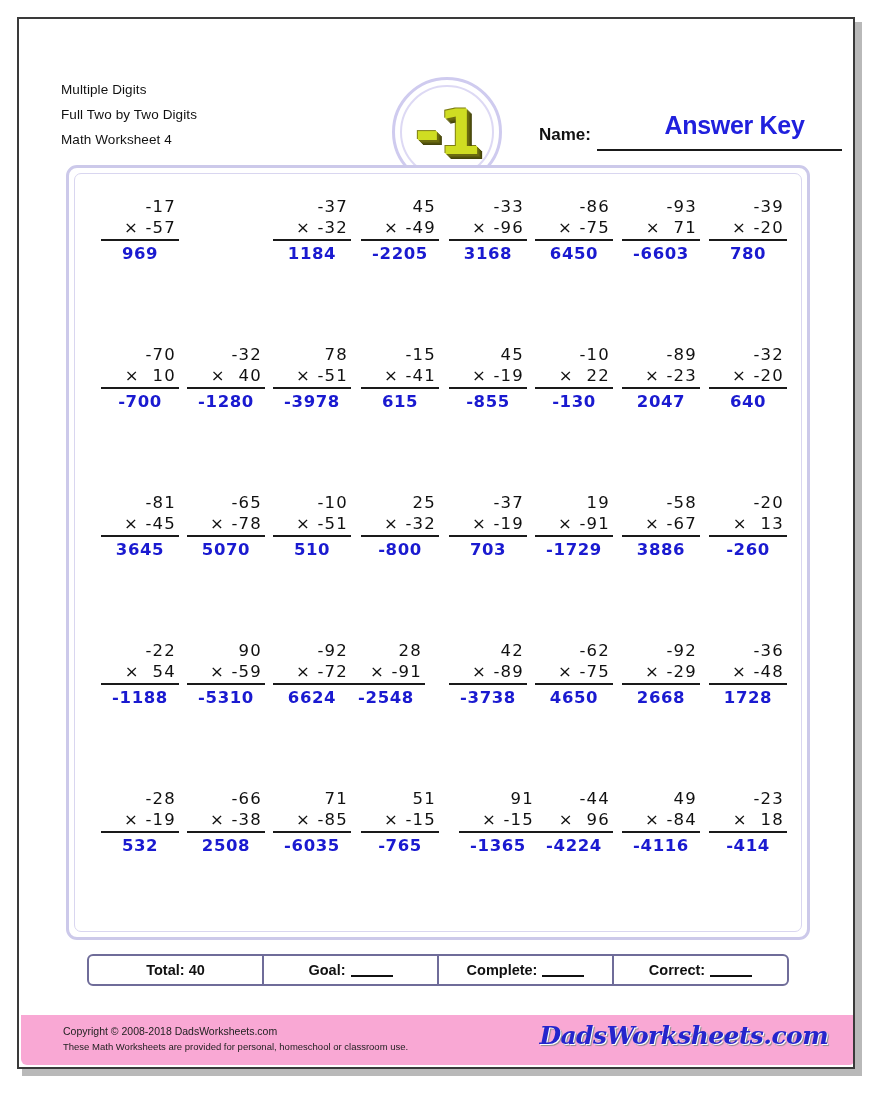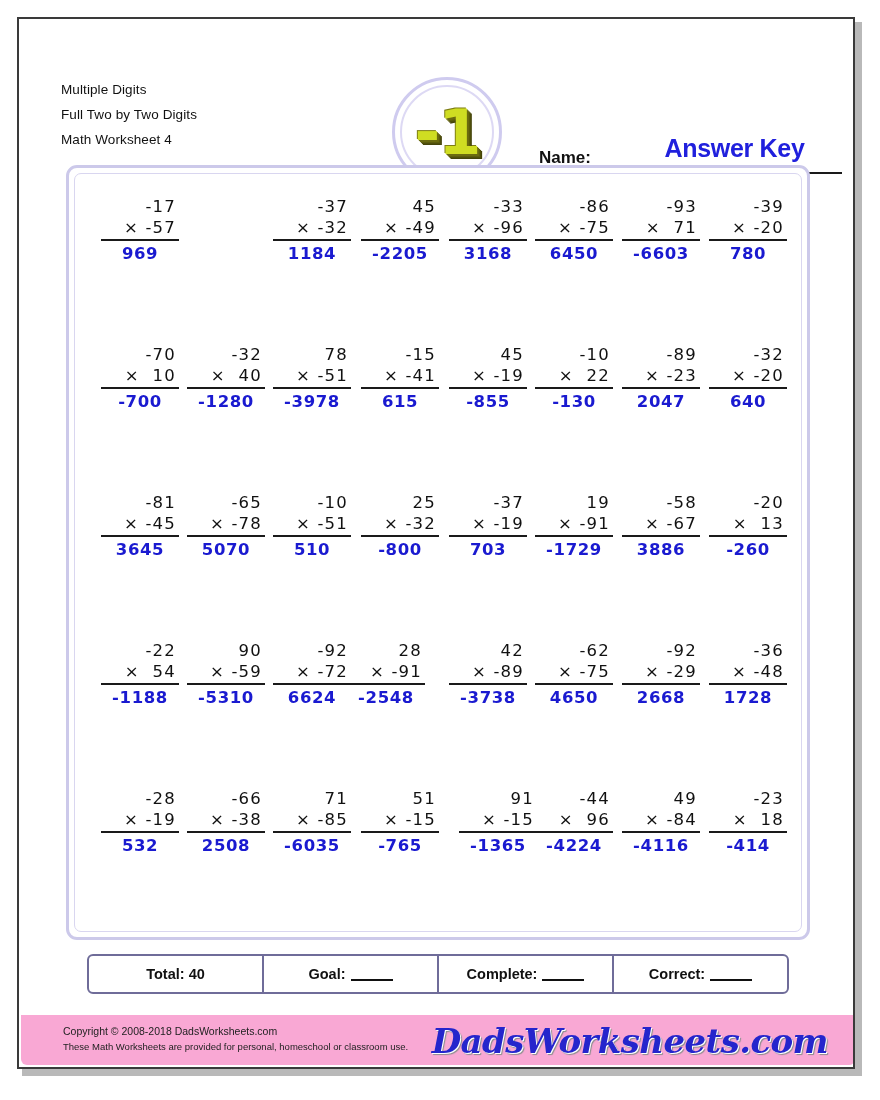--- a/index.html
+++ b/index.html
@@ -100,21 +100,20 @@
       -1px -1px 0 #7d7d14;
   }
 
   
   #name-row {
     position: absolute;
     left: 520px;
     top: 92px;
     width: 300px;
     height: 46px;
-    margin-top: 23px;
   }
   #name-label {
     position: absolute;
     left: 0;
     top: 14px;
     font-size: 17px;
     font-weight: bold;
     color: #111111;
   }
   #name-rule {
@@ -199,21 +198,21 @@
     letter-spacing: .6px;
     white-space: pre;
   }
 
   
   #scorebar {
     position: absolute;
     left: 68px;
     top: 935px;
     width: 702px;
-    height: 40px;
+    height: 32px;
     border: 2px solid #6f6c99;
     border-radius: 6px;
     box-sizing: border-box;
     display: flex;
   }
   .score-cell {
     flex: 1 1 0;
     display: flex;
     align-items: center;
     justify-content: center;
@@ -251,21 +250,21 @@
   }
   #copyright .c1 { font-size: 10.5px; color: #222222; }
   #copyright .c2 { font-size: 9.5px; color: #222222; }
   #dads-logo {
     position: absolute;
     right: 27px;
     top: 6px;
     font-family: "DejaVu Serif", serif;
     font-style: italic;
     font-weight: bold;
-    font-size: 34px;
+    font-size: 25px;
     color: #2525cc;
     letter-spacing: -.6px;
     text-shadow: 1px 1px 0 #ffffff, 2px 2px 1px #8d8d8d;
   }
 </style>
 </head>
 <body>
 
 <div id="sheet-shadow"></div>
 

